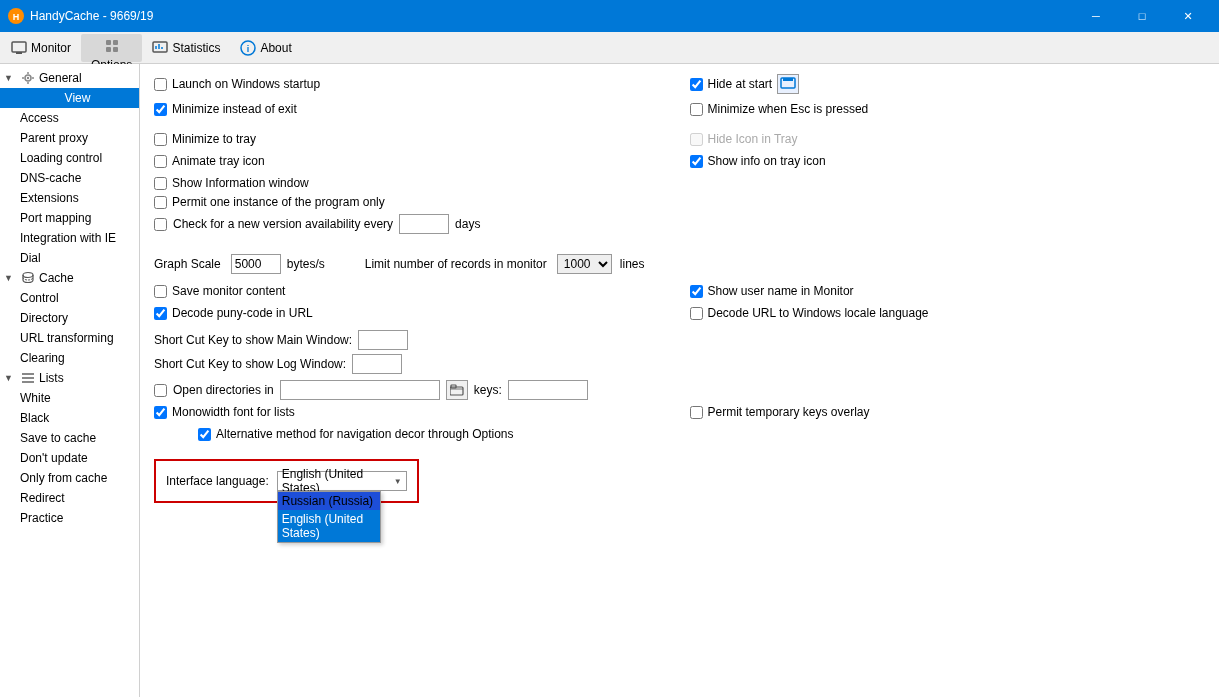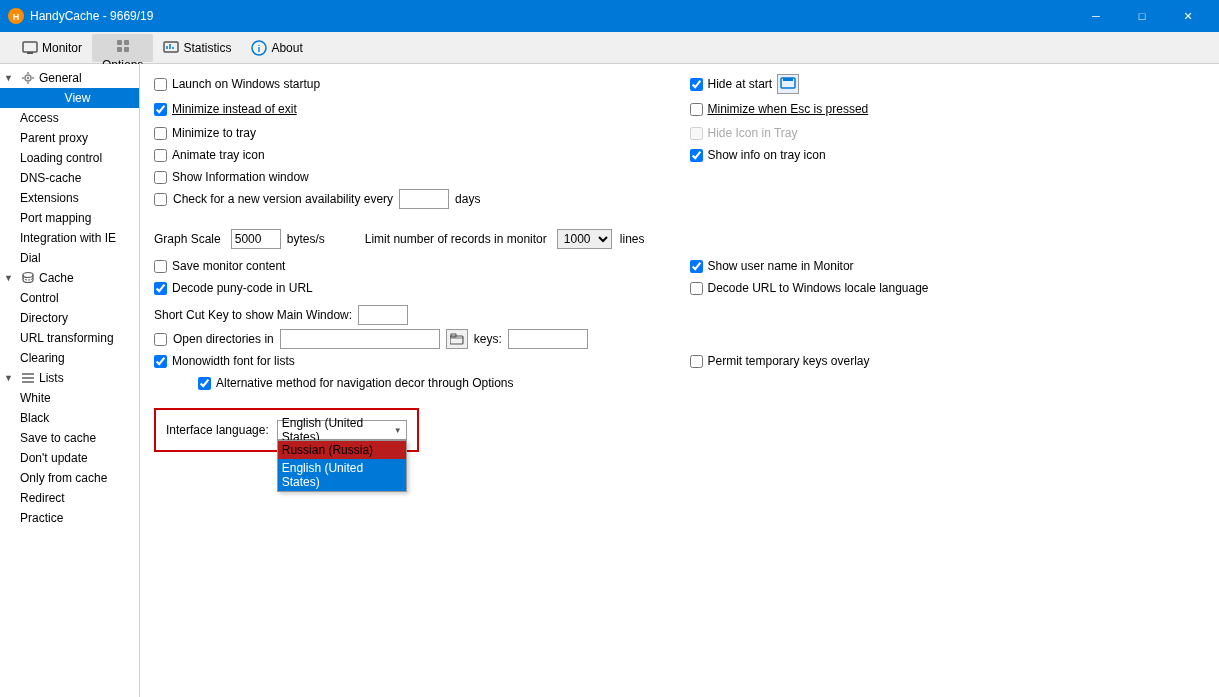--- a/index.html
+++ b/index.html
@@ -21,21 +21,21 @@
     .titlebar-controls { display: flex; gap: 0; }
     .titlebar-btn { width: 46px; height: 32px; display: flex; align-items: center; justify-content: center; cursor: pointer; color: white; font-size: 11px; }
 
     
     .menubar {
       background: #f0f0f0;
       height: 32px;
       display: flex;
       align-items: center;
       border-bottom: 1px solid #d0d0d0;
-      padding: 0 12px;
+      padding: 0 1px;
     }
     .menu-item {
       display: flex;
       align-items: center;
       gap: 4px;
       padding: 4px 10px;
       cursor: pointer;
       border-radius: 2px;
       height: 28px;
     }
@@ -138,23 +138,23 @@
       padding: 0 4px;
       font-size: 12px;
       cursor: pointer;
     }
     .lang-select-display .arrow { margin-left: auto; font-size: 8px; color: #555; }
 
     .lang-dropdown {
       position: absolute;
       top: 20px;
       left: 0;
-      width: 130px;
+      width: 104px;
       border: 1px solid #999;
-      background: #b91c1c;
+      background: #1d4ed8;
       z-index: 100;
       box-shadow: 2px 2px 4px rgba(0,0,0,0.2);
     }
     .lang-option {
       padding: 2px 4px;
       font-size: 12px;
       cursor: pointer;
     }
     .lang-option.active { background: #0078d7; color: white; }
 
@@ -364,21 +364,21 @@
         <label for="cb2">Hide at start</label>
         <div class="window-icon-box">
           <svg width="16" height="14" viewBox="0 0 16 14">
               <rect x="1" y="1" width="14" height="10" rx="1" fill="none" stroke="#0078d7" stroke-width="1.5"></rect>
               <rect x="3" y="1" width="10" height="3" fill="#0078d7"></rect>
             </svg>
         </div>
       </div>
     </div>
 
-    <div class="two-col" style="margin-bottom:5px;text-decoration:underline;">
+    <div class="two-col" style="margin-bottom:11px;">
       <div class="checkbox-row">
         <input type="checkbox" id="cb3" checked="" style="">
         <label for="cb3">Minimize instead of exit</label>
       </div>
       <div class="checkbox-row">
         <input type="checkbox" id="cb4" style="">
         <label for="cb4">Minimize when Esc is pressed</label>
       </div>
     </div>
 
@@ -402,20 +402,24 @@
         <input type="checkbox" id="cb8" checked="" style="">
         <label for="cb8">Show info on tray icon</label>
       </div>
     </div>
 
     <div class="checkbox-row" style="margin-bottom:5px;">
       <input type="checkbox" id="cb9" style="">
       <label for="cb9">Show Information window</label>
     </div>
 
+    <div class="checkbox-row" style="margin-bottom:5px;">
+      <input type="checkbox" id="cb10" style="">
+      <label for="cb10">Permit one instance of the program only</label>
+    </div>
 
     <div class="form-row" style="margin-bottom:20px;">
       <input type="checkbox" id="cb11" style="">
       <label for="cb11">Check for a new version availability every</label>
       <input type="text" class="small-input" value="" style="">
       <span>days</span>
     </div>
 
     
     <div style="display:flex; gap:40px; margin-bottom:5px; align-items:center;">
@@ -454,20 +458,24 @@
       </div>
       <div class="checkbox-row">
         <input type="checkbox" id="cb15" style="">
         <label for="cb15">Decode URL to Windows locale language</label>
       </div>
     </div>
 
     
     <div class="form-row" style="margin-bottom:4px;">
       <span>Short Cut Key to show Main Window:</span>
+      <input type="text" class="small-input" value="" style="">
+    </div>
+    <div class="form-row" style="margin-bottom:6px;">
+      <span>Short Cut Key to show Log Window:</span>
       <input type="text" class="small-input" value="" style="">
     </div>
 
     
     <div class="form-row" style="margin-bottom:5px;">
       <input type="checkbox" id="cb16" style="">
       <label for="cb16">Open directories in</label>
       <input type="text" style="width: 160px;" value="">
       <div class="browse-btn">
         <svg width="14" height="12" viewBox="0 0 14 12">

